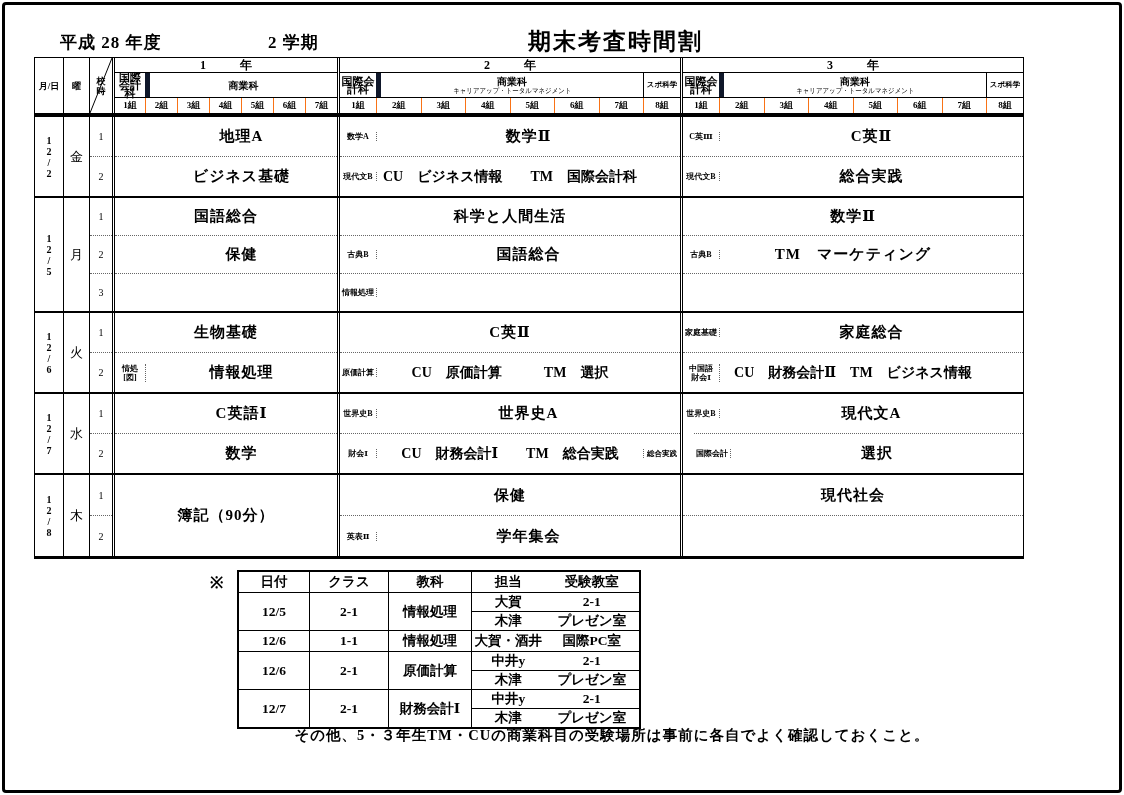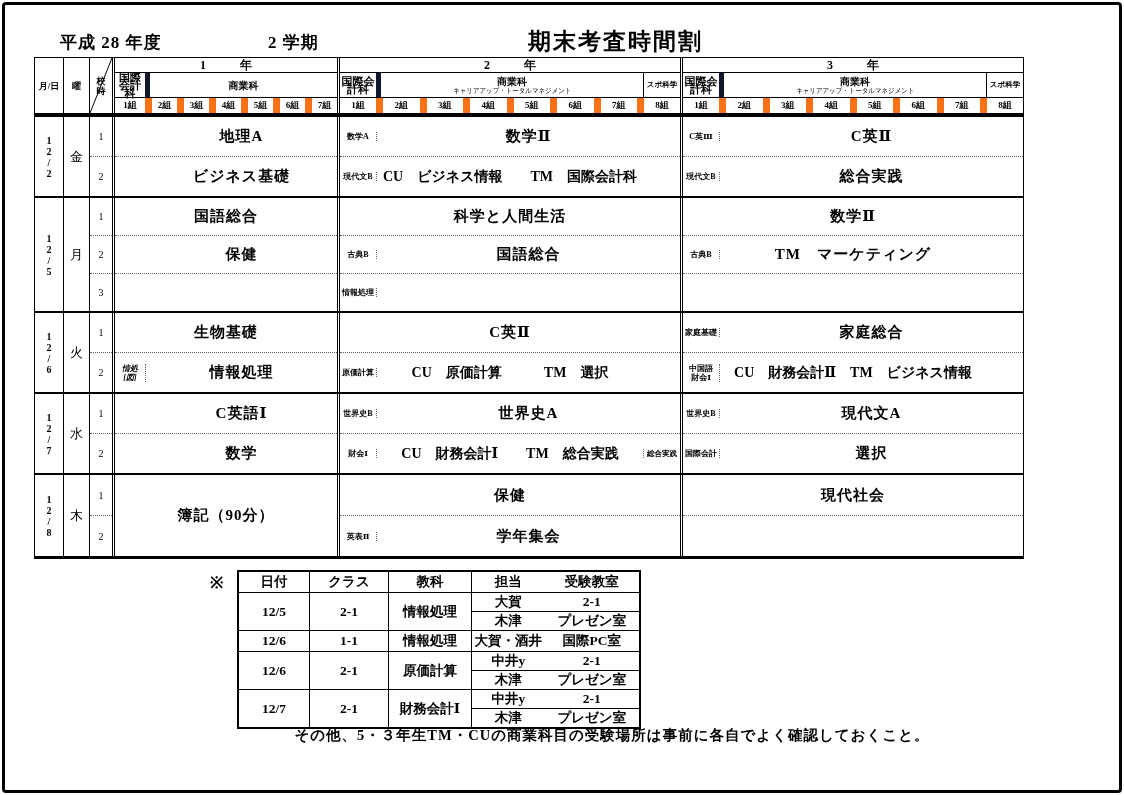--- a/index.html
+++ b/index.html
@@ -41,21 +41,21 @@
          font-size:12px;font-weight:bold;}
   .ydept{height:24px;display:flex;align-items:stretch;}
   .intl{border-right:5px solid #0f172a;font-size:11px;font-weight:bold;display:flex;align-items:center;
         justify-content:center;text-align:center;line-height:8px;}
   .dept{flex:1;display:flex;flex-direction:column;align-items:center;justify-content:center;}
   .dname{font-size:10px;font-weight:bold;line-height:11px;}
   .dsub{font-size:7px;line-height:8px;transform:scaleX(.92);white-space:nowrap;}
   .sporthdr{width:36px;border-left:1px solid #000;font-size:7.5px;font-weight:bold;display:flex;
             align-items:center;justify-content:center;text-align:center;line-height:8px;}
   .ygroups{height:15px;border-top:1px solid #000;display:flex;font-size:9px;font-weight:bold;}
-  .gcell{flex:1;border-left:7px solid #f97316;display:flex;align-items:center;justify-content:center;}
+  .gcell{flex:1;border-left:1px solid #f97316;display:flex;align-items:center;justify-content:center;}
   .gcell.first{border-left:none;flex:none;}
   .gcell.last{flex:none;width:36px;}
   .hourdiag{position:absolute;inset:0;display:flex;flex-direction:column;align-items:center;justify-content:center;}
   .hourdiag span{font-size:9px;font-weight:bold;line-height:10px;background:transparent;}
   
   .astr{position:absolute;left:210px;top:571px;font-size:16px;font-weight:bold;}
   .roomtbl{position:absolute;left:237px;top:570px;width:400px;border:2px solid #000;font-weight:bold;background:#fff;}
   .rrow{display:flex;align-items:stretch;border-top:1px solid #000;}
   .rrow.first{border-top:none;}
   .rcell{border-left:1px solid #000;display:flex;align-items:center;justify-content:center;
@@ -319,21 +319,21 @@
       </div>
       <div class="c-hour">
         <div class="hcell" style="height: 39px;">1</div>
         <div class="hcell rline" style="height: 39px;">2</div>
       </div>
       <div class="ycol" style="width: 222px;">
         <div class="pcell" style="height: 39px;">
           <div class="mainc">生物基礎</div>
         </div>
         <div class="pcell rline" style="height: 39px;">
-          <div class="smallc" style="width: 30px; font-style: italic;">
+          <div class="smallc" style="width: 30px;">
             <div>情処</div>
             <div>[図]</div>
           </div>
           <div class="mainc">情報処理</div>
         </div>
       </div>
       <div class="ycol" style="width: 340px;">
         <div class="pcell" style="height: 39px;">
           <div class="mainc">C英Ⅱ</div>
         </div>
@@ -413,21 +413,21 @@
           <div class="sportc">総合実践</div>
         </div>
       </div>
       <div class="ycol" style="width: 340px;">
         <div class="pcell" style="height: 39px;">
           <div class="smallc" style="width: 36px;">
             <div>世界史B</div>
           </div>
           <div class="mainc">現代文A</div>
         </div>
-        <div class="pcell rline" style="height: 39px;">
+        <div class="pcell rline" style="height: 39px; margin-left: 11px;">
           <div class="smallc" style="width: 36px;">
             <div>国際会計</div>
           </div>
           <div class="mainc">選択</div>
         </div>
       </div>
     </div>
     <div class="band dband">
       <div class="c-date">
         <div class="datechar">1</div>

